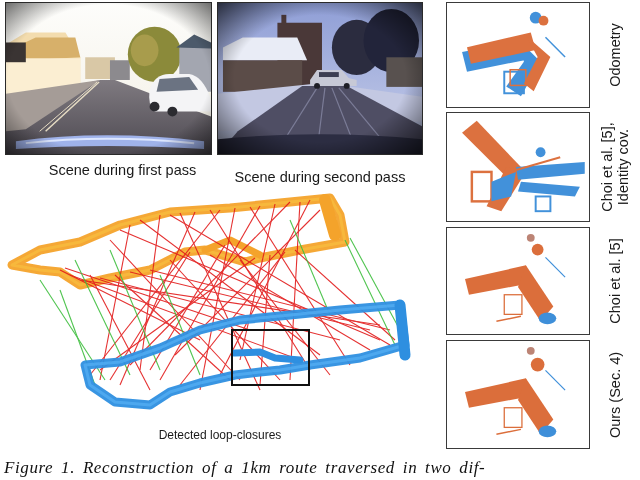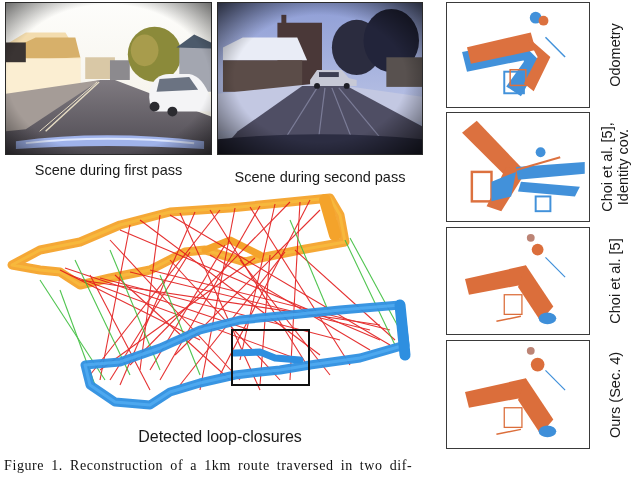--- a/index.html
+++ b/index.html
@@ -6,30 +6,30 @@
   body { width: 640px; height: 480px; position: relative; overflow: hidden; font-family: "Liberation Sans", sans-serif; }
 
   
   .photo { position: absolute; overflow: hidden; border: 1px solid #2a2a2a; box-sizing: border-box; }
   .photo svg { display: block; width: 100%; height: 100%; }
   .photo-caption { position: absolute; font-family: "Liberation Sans", sans-serif; font-size: 14.5px; color: #1a1a1a; white-space: nowrap; text-align: center; }
 
   
   .map { position: absolute; left: 0; top: 180px; width: 440px; height: 240px; }
   .map svg { width: 100%; height: 100%; display: block; }
-  .map-caption { position: absolute; left: 0; width: 440px; top: 428px; text-align: center; font-size: 16px; color: #1a1a1a; }
+  .map-caption { position: absolute; left: 0; width: 440px; top: 428px; text-align: center; font-size: 12px; color: #1a1a1a; }
 
   
   .panel { position: absolute; left: 446px; width: 144px; border: 1.5px solid #3a3a3a; background: #fff; box-sizing: border-box; overflow: hidden; }
   .panel svg { display: block; width: 100%; height: 100%; }
   .vlabel { position: absolute; left: 593px; width: 44px; display: flex; align-items: center; justify-content: center; }
   .vlabel-inner { transform: rotate(-90deg); white-space: nowrap; text-align: center; font-size: 14.5px; line-height: 16px; color: #1a1a1a; }
 
   
-  .fig-caption { position: absolute; left: 4px; top: 458px; width: 636px; font-family: "Liberation Serif", serif; font-size: 14px; color: #111; white-space: nowrap; letter-spacing: 0.6px; word-spacing: 3px; }
+  .fig-caption { position: absolute; left: 4px; top: 458px; width: 636px; font-family: "Liberation Serif", serif; font-size: 17px; color: #111; white-space: nowrap; letter-spacing: 0.6px; word-spacing: 3px; font-style: italic; }
 </style>
 </head>
 <body>
 
 <div class="photo" style="left:5px; top:2px; width:207px; height:153px;">
   <svg viewBox="0 0 207 153" preserveAspectRatio="none">
     <defs>
       <radialGradient id="vig1" cx="50%" cy="50%" r="70%">
         <stop offset="70%" stop-color="#000" stop-opacity="0"></stop>
         <stop offset="100%" stop-color="#000" stop-opacity="0.55"></stop>
@@ -68,21 +68,21 @@
     <path d="M145,88 Q150,72 165,72 L185,72 Q198,74 206,95 L207,110 L150,110 Q143,104 145,88 Z" fill="#f4f4f6"></path>
     <path d="M155,77 L185,75 L194,88 L152,90 Z" fill="#6b7382"></path>
     <circle cx="150" cy="105" r="5" fill="#2b2b30"></circle>
     <circle cx="168" cy="110" r="5" fill="#2b2b30"></circle>
 
     <path d="M10,140 Q100,128 200,140 L200,148 Q100,142 10,148 Z" fill="#9fb2ea"></path>
     <path d="M20,142 Q100,133 190,142" stroke="#dce6ff" stroke-width="2" fill="none"></path>
     <rect width="207" height="153" fill="url(#vig1)"></rect>
   </svg>
 </div>
-<div class="photo-caption" style="left:5px; top:162px; width:207px;">Scene during first pass</div>
+<div class="photo-caption" style="left:19px; top:162px; width:207px;">Scene during first pass</div>
 
 <div class="photo" style="left:217px; top:2px; width:206px; height:153px;">
   <svg viewBox="0 0 206 153" preserveAspectRatio="none">
     <defs>
       <radialGradient id="vig2" cx="50%" cy="50%" r="70%">
         <stop offset="60%" stop-color="#000" stop-opacity="0"></stop>
         <stop offset="100%" stop-color="#000" stop-opacity="0.7"></stop>
       </radialGradient>
       <linearGradient id="sky2" x1="0" y1="0" x2="0" y2="1">
         <stop offset="0" stop-color="#8f9ed6"></stop>

